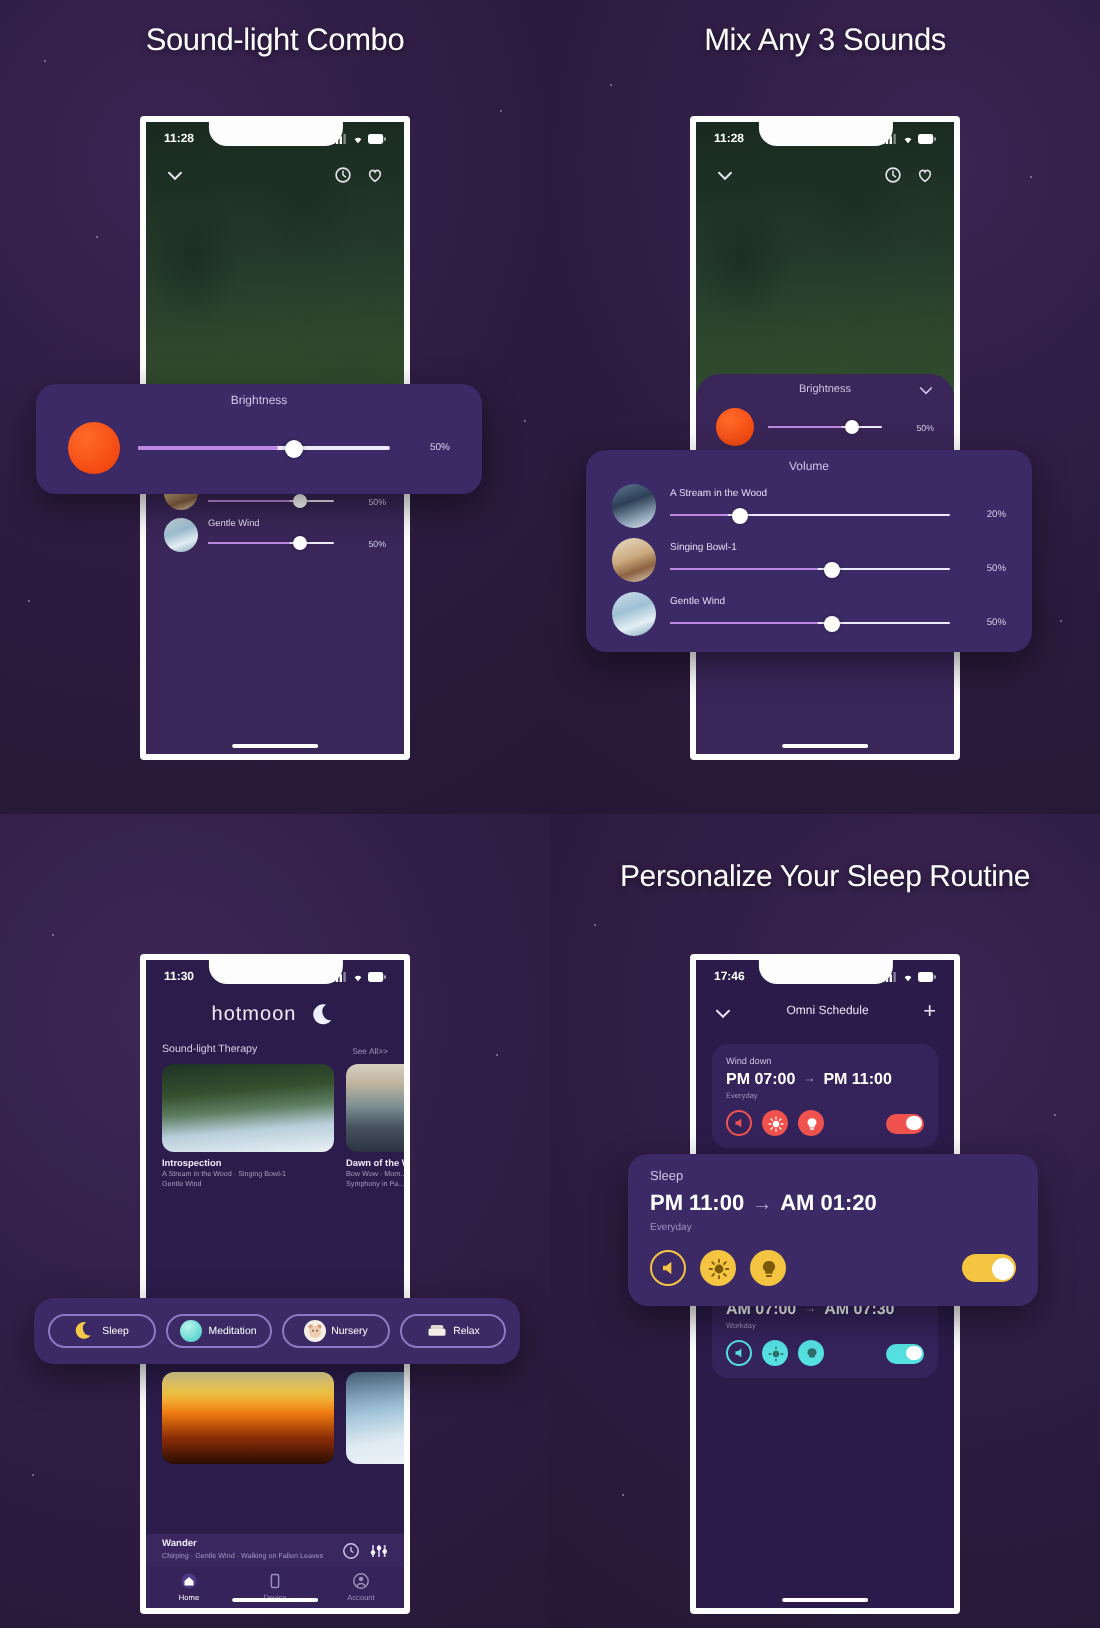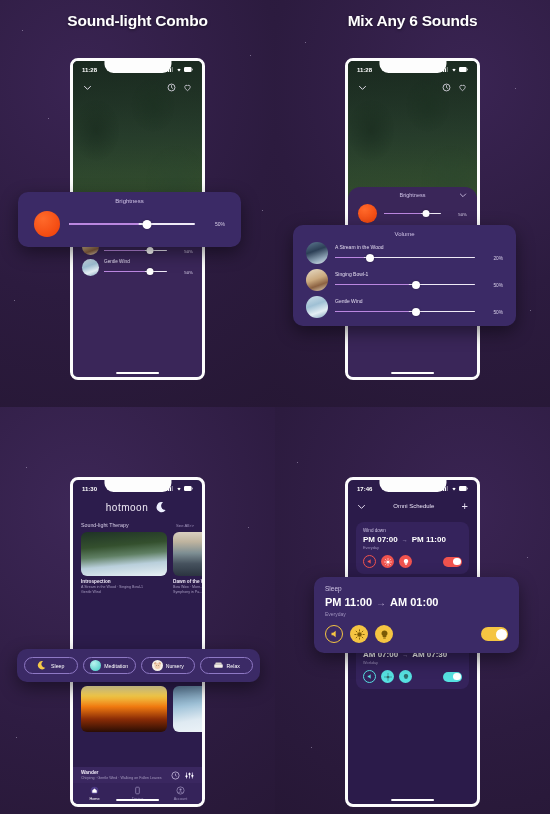--- a/index.html
+++ b/index.html
@@ -19,30 +19,30 @@
   .q2 { left: 275px; top: 0; background: radial-gradient(ellipse 150% 110% at 70% 20%, #3a2453 0%, #2c1b3f 48%, #241631 100%); }
   .q3 { left: 0;   top: 407px; background: radial-gradient(ellipse 150% 110% at 30% 25%, #3d2757 0%, #2e1c42 50%, #241631 100%); }
   .q4 { left: 275px; top: 407px; background: radial-gradient(ellipse 150% 110% at 70% 25%, #3a2453 0%, #2c1b3f 50%, #231530 100%); }
 
   .stars { position: absolute; inset: 0; pointer-events: none; opacity: .5; }
   .star { position: absolute; background: #efe6ff; border-radius: 50%; }
 
   .quad-title {
     position: absolute; left: 0; right: 0; top: 12px;
     text-align: center; color: #ffffff;
-    font-size: 15.5px; font-weight: bold; letter-spacing: -0.2px;
+    font-size: 15.5px; font-weight: normal; letter-spacing: -0.2px;
     text-shadow: 0 1px 3px rgba(0,0,0,.5);
   }
   .q3 .quad-title, .q4 .quad-title { font-size: 15px; top: 23px; }
 
   
   .phone {
     position: absolute;
     border: 3px solid #fdfdfd;
-    border-radius: 8px;
+    border-radius: 2px;
     background: #2b1c47;
     overflow: hidden;
   }
   .notch {
     position: absolute; left: 50%; transform: translateX(-50%);
     top: -1px; width: 52%; height: 13px;
     background: #fdfdfd; border-radius: 0 0 9px 9px; z-index: 9;
   }
   .statusbar {
     position: absolute; top: 0; left: 0; right: 0; height: 15px;
@@ -292,21 +292,21 @@
     </div>
   </div>
 
   <div class="quad q2">
     <div class="stars">
       <div class="star" style="left:30px;top:42px;width:1.2px;height:1.2px"></div>
       <div class="star" style="left:240px;top:88px;width:1.4px;height:1.4px"></div>
       <div class="star" style="left:255px;top:310px;width:1px;height:1px"></div>
       <div class="star" style="left:20px;top:250px;width:1.1px;height:1.1px"></div>
     </div>
-    <div class="quad-title">Mix Any 6 Sounds</div>
+    <div class="quad-title">Mix Any 3 Sounds</div>
 
     <div class="phone" style="left:70px;top:58px;width:135px;height:322px;">
       <div class="notch"></div>
       <div class="hero">
           <div class="hero-tex"></div>
         </div>
 
       <div class="statusbar">
         <span>11:28</span>
         <span class="sb-icons">
@@ -566,20 +566,21 @@
       </div>
     </div>
   </div>
 
   <div class="quad q4">
     <div class="stars">
       <div class="star" style="left:22px;top:55px;width:1.2px;height:1.2px"></div>
       <div class="star" style="left:252px;top:150px;width:1.3px;height:1.3px"></div>
       <div class="star" style="left:36px;top:340px;width:1px;height:1px"></div>
     </div>
+    <div class="quad-title">Personalize Your Sleep Routine</div>
 
     <div class="phone" style="left:70px;top:70px;width:135px;height:330px;background:#2b1b4a;">
       <div class="notch"></div>
       <div class="statusbar">
         <span>17:46</span>
         <span class="sb-icons">
           <svg width="7" height="5" viewBox="0 0 7 5">
               <rect x="0" y="3.4" width="1.2" height="1.6" fill="#fff"></rect>
               <rect x="1.9" y="2.4" width="1.2" height="2.6" fill="#fff"></rect>
               <rect x="3.8" y="1.2" width="1.2" height="3.8" fill="#fff"></rect>
@@ -670,21 +671,21 @@
         </div>
       </div>
       <div class="homebar"></div>
     </div>
 
     <div class="callout big-sleep" style="left:39px;top:170px;width:205px;">
       <div class="sch-name">Sleep</div>
       <div class="sch-time">
         <span>PM 11:00</span>
         <span class="arrow" style="font-size:10px">→</span>
-        <span>AM 01:00</span>
+        <span>AM 01:20</span>
       </div>
       <div class="sch-rep">Everyday</div>
       <div class="sch-icons">
         <span class="sch-ic" style="border:1.3px solid #f5c542">
           <svg width="10" height="10" viewBox="0 0 12 12">
               <path d="M3 4.6 H5 L8 2.2 V9.8 L5 7.4 H3 Z" fill="#f5c542"></path>
             </svg>
         </span>
         <span class="sch-ic" style="background:#f5c542">
           <svg width="11" height="11" viewBox="0 0 12 12">

